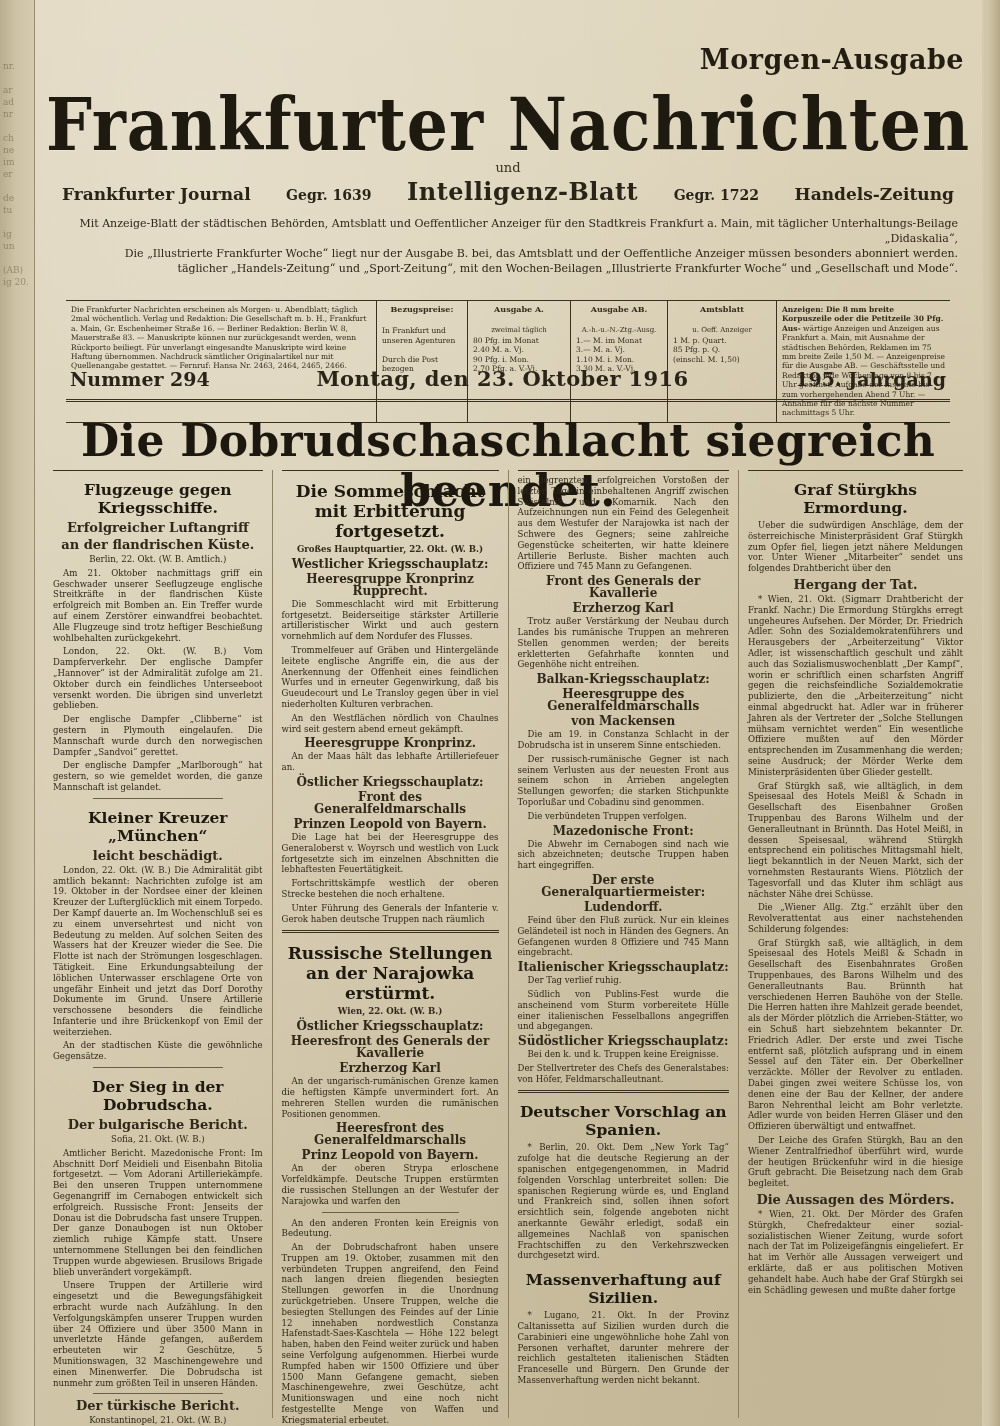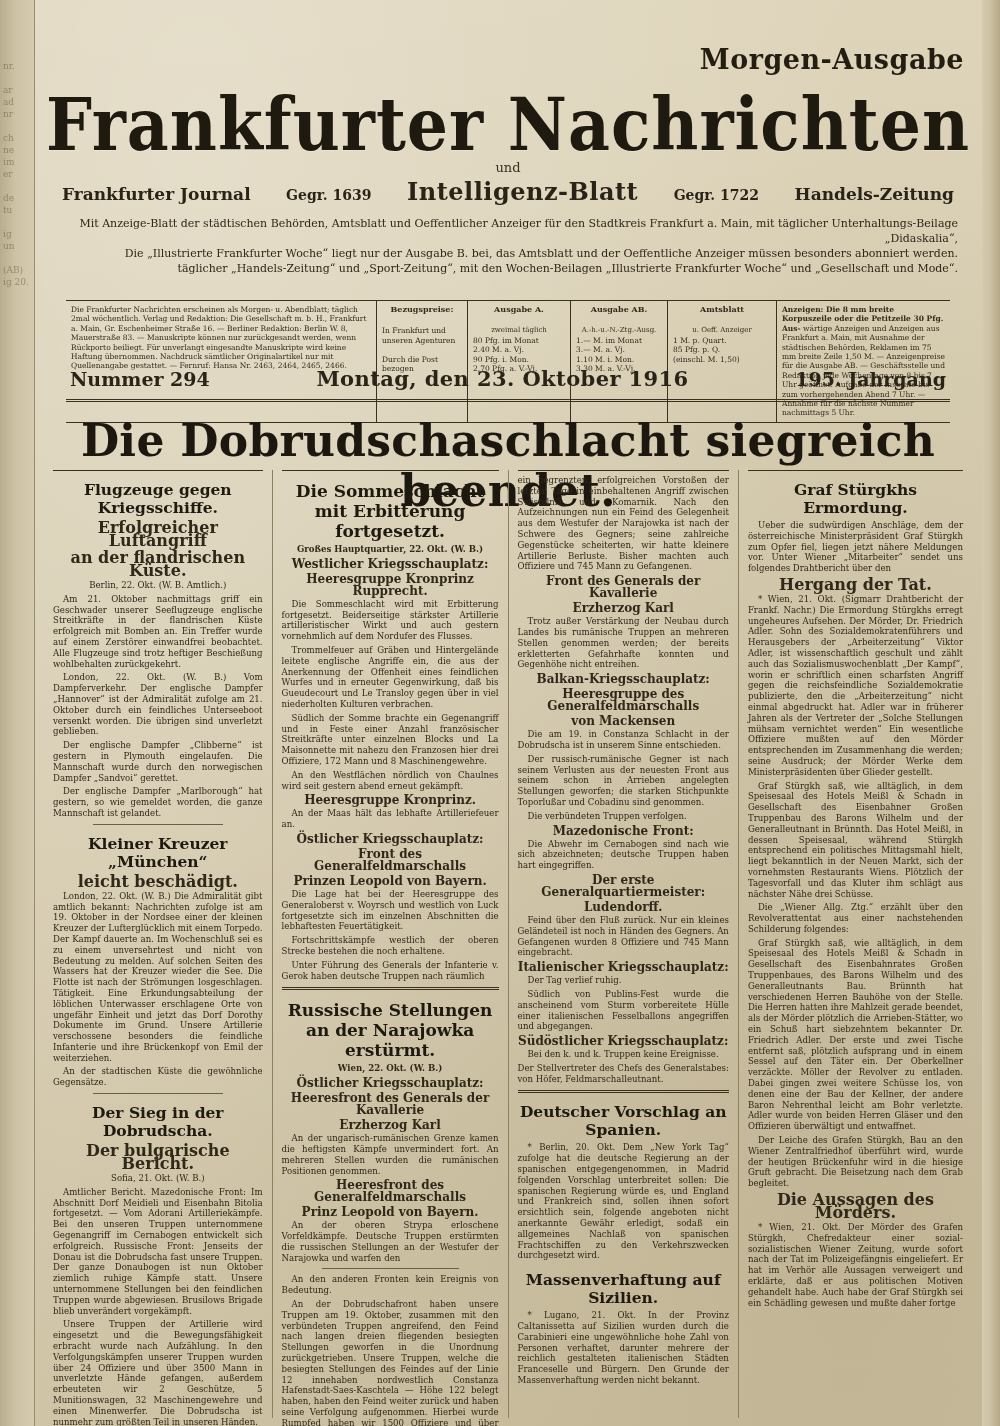--- a/index.html
+++ b/index.html
@@ -111,21 +111,21 @@
   .c1{width:228px;}
   .c2{width:236px;}
   .c3{width:230px;}
   .c4{width:234px;}
   .h-sec{
     font-size:15.5px;line-height:18px;font-weight:bold;text-align:center;
     margin:10px 0 3px 0;color:#1f1a10;
   }
   .h-sec.wide{font-size:17px;line-height:20px;}
   .h-sub{
-    font-size:16px;line-height:13px;font-weight:bold;text-align:center;margin:4px 0 3px 0;
+    font-size:13px;line-height:13px;font-weight:bold;text-align:center;margin:4px 0 3px 0;
   }
   .h-sub2{
     font-size:12px;line-height:12px;font-weight:bold;text-align:center;margin:3px 0 2px 0;
   }
   .rule{
     border-top:1px solid #6b5f45;margin:5px 40px;height:0;
   }
   p{margin:0 0 3px 0;text-indent:10px;}
   p.noind{text-indent:0;}
   .topline{border-top:1.5px solid #3a3020;margin:0 0 4px 0;}
@@ -237,21 +237,20 @@
     </div>
 
     <div class="col c2">
       <div class="topline"></div>
       <div class="h-sec wide">Die Sommeschlacht mit Erbitterung fortgesetzt.</div>
       <p class="noind" style="text-align:center;font-weight:bold;">Großes Hauptquartier, 22. Okt. (W. B.)</p>
       <div class="h-sub2">Westlicher Kriegsschauplatz:</div>
       <div class="h-sub2">Heeresgruppe Kronprinz Rupprecht.</div>
       <p>Die Sommeschlacht wird mit Erbitterung fortgesetzt. Beiderseitige stärkster Artillerie artilleristischer Wirkt und auch gestern vornehmlich auf dem Nordufer des Flusses.</p>
       <p>Trommelfeuer auf Gräben und Hintergelände leitete englische Angriffe ein, die aus der Anerkennung der Offenheit eines feindlichen Wurfes und in erneuter Gegenwirkung, daß bis Gueudecourt und Le Transloy gegen über in viel niederholten Kulturen verbrachen.</p>
-      <p>Südlich der Somme brachte ein Gegenangriff und in Feste einer Anzahl französischer Streitkräfte unter einzelnen Blocks und La Maisonnette mit nahezu den Franzosen hier drei Offiziere, 172 Mann und 8 Maschinengewehre.</p>
       <p>An den Westflächen nördlich von Chaulnes wird seit gestern abend erneut gekämpft.</p>
       <div class="h-sub2">Heeresgruppe Kronprinz.</div>
       <p>An der Maas hält das lebhafte Artilleriefeuer an.</p>
       <div class="h-sub2">Östlicher Kriegsschauplatz:</div>
       <div class="h-sub2">Front des Generalfeldmarschalls</div>
       <div class="h-sub2">Prinzen Leopold von Bayern.</div>
       <p>Die Lage hat bei der Heeresgruppe des Generaloberst v. Woyrsch und westlich von Luck fortgesetzte sich im einzelnen Abschnitten die lebhaftesten Feuertätigkeit.</p>
       <p>Fortschrittskämpfe westlich der oberen Strecke bestehen die noch erhaltene.</p>
       <p>Unter Führung des Generals der Infanterie v. Gerok haben deutsche Truppen nach räumlich</p>
       <div class="dblline"></div>

